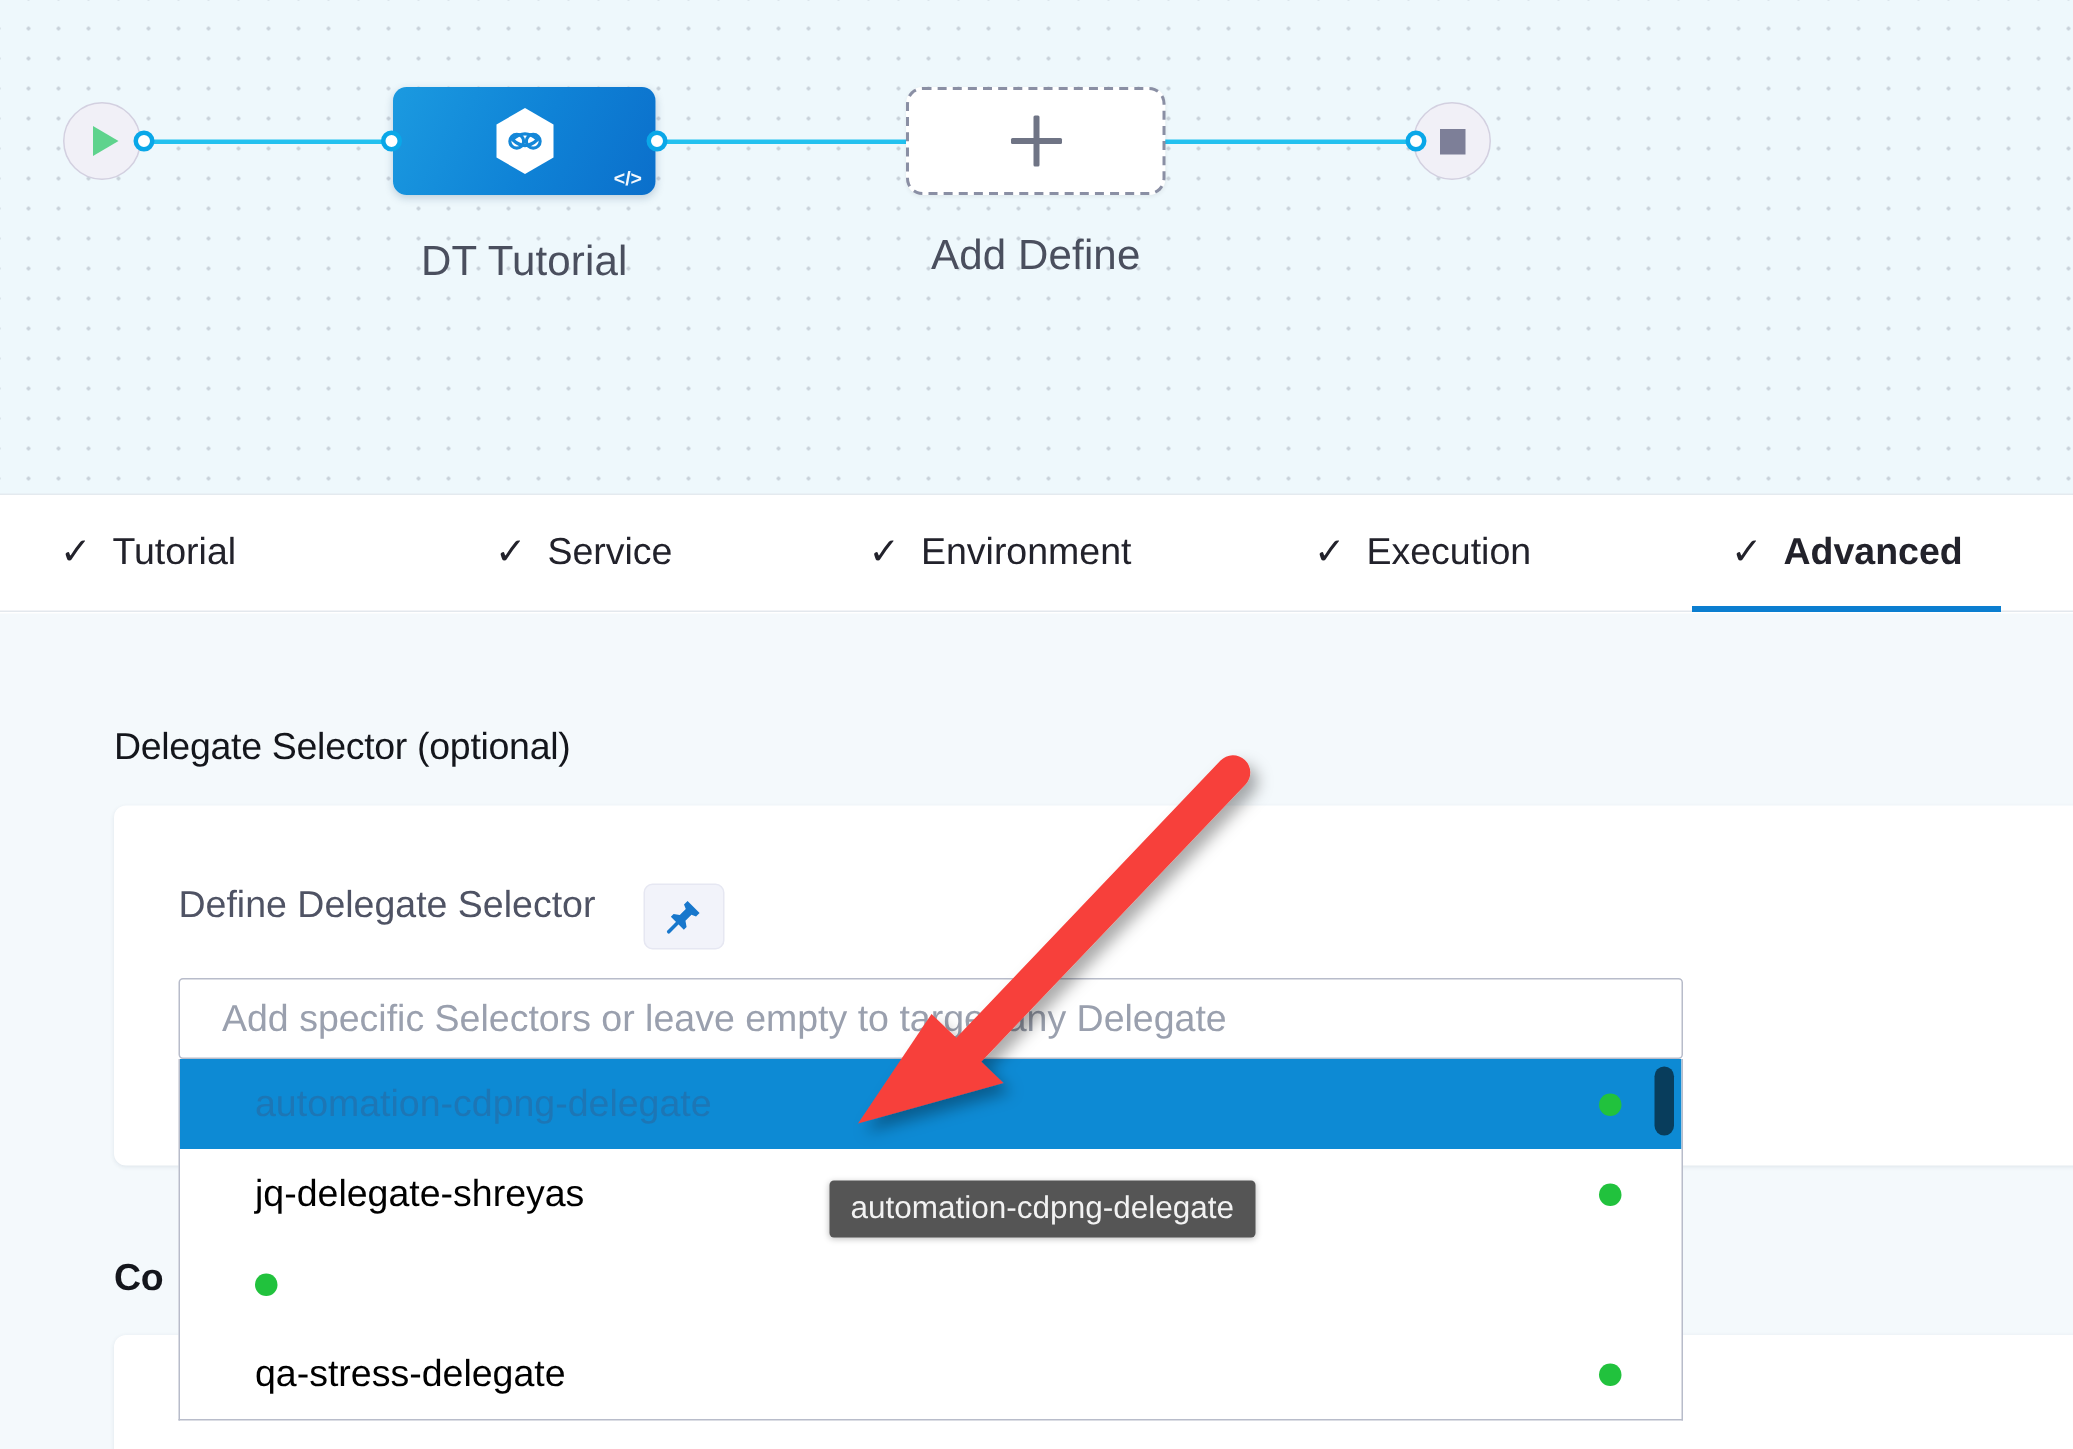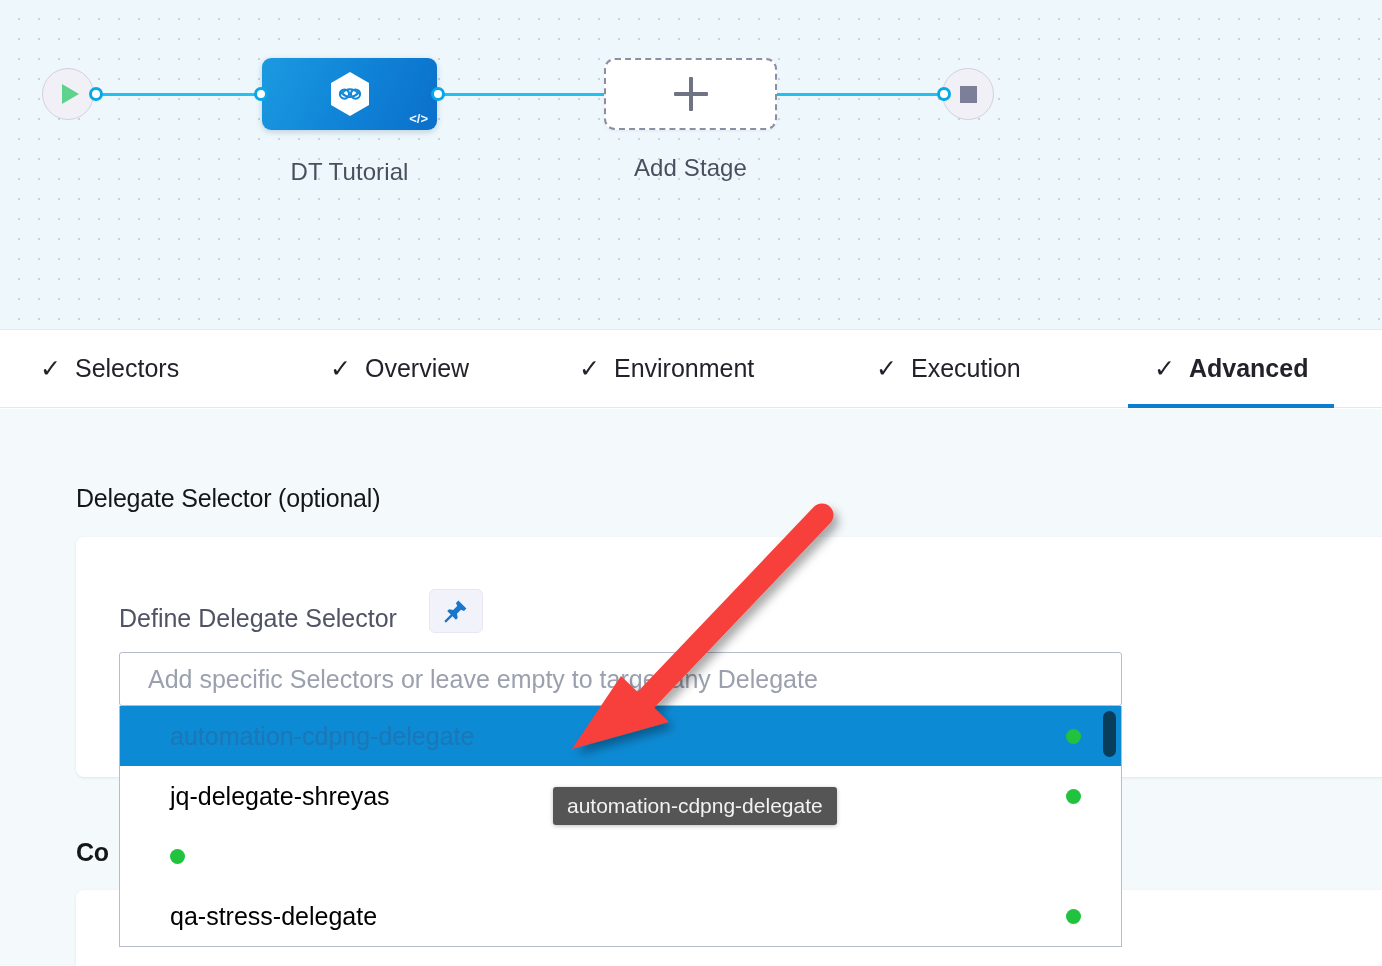--- a/index.html
+++ b/index.html
@@ -84,21 +84,21 @@
     width: 44px; height: 46px;
   }
   .codeglyph {
     position: absolute; right: 9px; bottom: 4px;
     color: #ffffff; font-size: 13px; font-weight: 700;
     font-family: "Liberation Sans", sans-serif;
     opacity: .95;
   }
   .node-label {
     position: absolute;
-    font-size: 24px;
+    font-size: 28px;
     color: #4a4f5e;
     font-family: "Liberation Sans", sans-serif;
     letter-spacing: .1px;
   }
   .node-label.stage { left: 262px; top: 158px; width: 175px; text-align: center; }
   .node-label.addst { left: 604px; top: 154px; width: 173px; text-align: center; }
 
   
   .add-stage {
     position: absolute; left: 604px; top: 58px;
@@ -156,21 +156,21 @@
     position: absolute;
     background: #ffffff;
     border-radius: 8px;
     box-shadow: 0 1px 3px rgba(40,60,90,.10);
   }
   .card.c1 { left: 76px; top: 537px; width: 1320px; height: 240px; }
   .card.c2 { left: 76px; top: 890px; width: 1320px; height: 130px; }
 
   .field-label-row {
     position: absolute; left: 119px; top: 589px;
-    display: flex; align-items: flex-end; gap: 32px;
+    display: flex; align-items: flex-start; gap: 32px;
   }
   .field-label {
     font-size: 25px; color: #4f5364;
   }
   .pin-btn {
     width: 54px; height: 44px;
     border-radius: 6px;
     background: #f2f3fa;
     border: 1px solid #e6e7f2;
     display: flex; align-items: center; justify-content: center;
@@ -285,36 +285,36 @@
         <path d="M13.6 22 Q22 14.5 30.4 22 Q22 30 13.6 22" fill="none" stroke="#1487d8" stroke-width="2.1" stroke-linecap="round"></path>
       </svg>
       <span class="codeglyph">&lt;/&gt;</span>
     </div>
     <div class="port p3"></div>
     <div class="node-label stage">DT Tutorial</div>
 
     <div class="add-stage">
       <div class="plus"></div>
     </div>
-    <div class="node-label addst">Add Stage</div>
+    <div class="node-label addst">Add Define</div>
 
     <div class="port p4"></div>
     <div class="endnode stop">
       <div class="stop-sq"></div>
     </div>
   </div>
 
   <div class="tabbar" id="tabbar">
       <div class="tab" style="position: absolute; left: 36px;">
         <span class="chk">✓</span>
-        <span class="tlabel">Selectors</span>
+        <span class="tlabel">Tutorial</span>
       </div>
       <div class="tab" style="position: absolute; left: 326px;">
         <span class="chk">✓</span>
-        <span class="tlabel">Overview</span>
+        <span class="tlabel">Service</span>
       </div>
       <div class="tab" style="position: absolute; left: 575px;">
         <span class="chk">✓</span>
         <span class="tlabel">Environment</span>
       </div>
       <div class="tab" style="position: absolute; left: 872px;">
         <span class="chk">✓</span>
         <span class="tlabel">Execution</span>
       </div>
       <div class="tab active" style="position: absolute; left: 1150px;">

